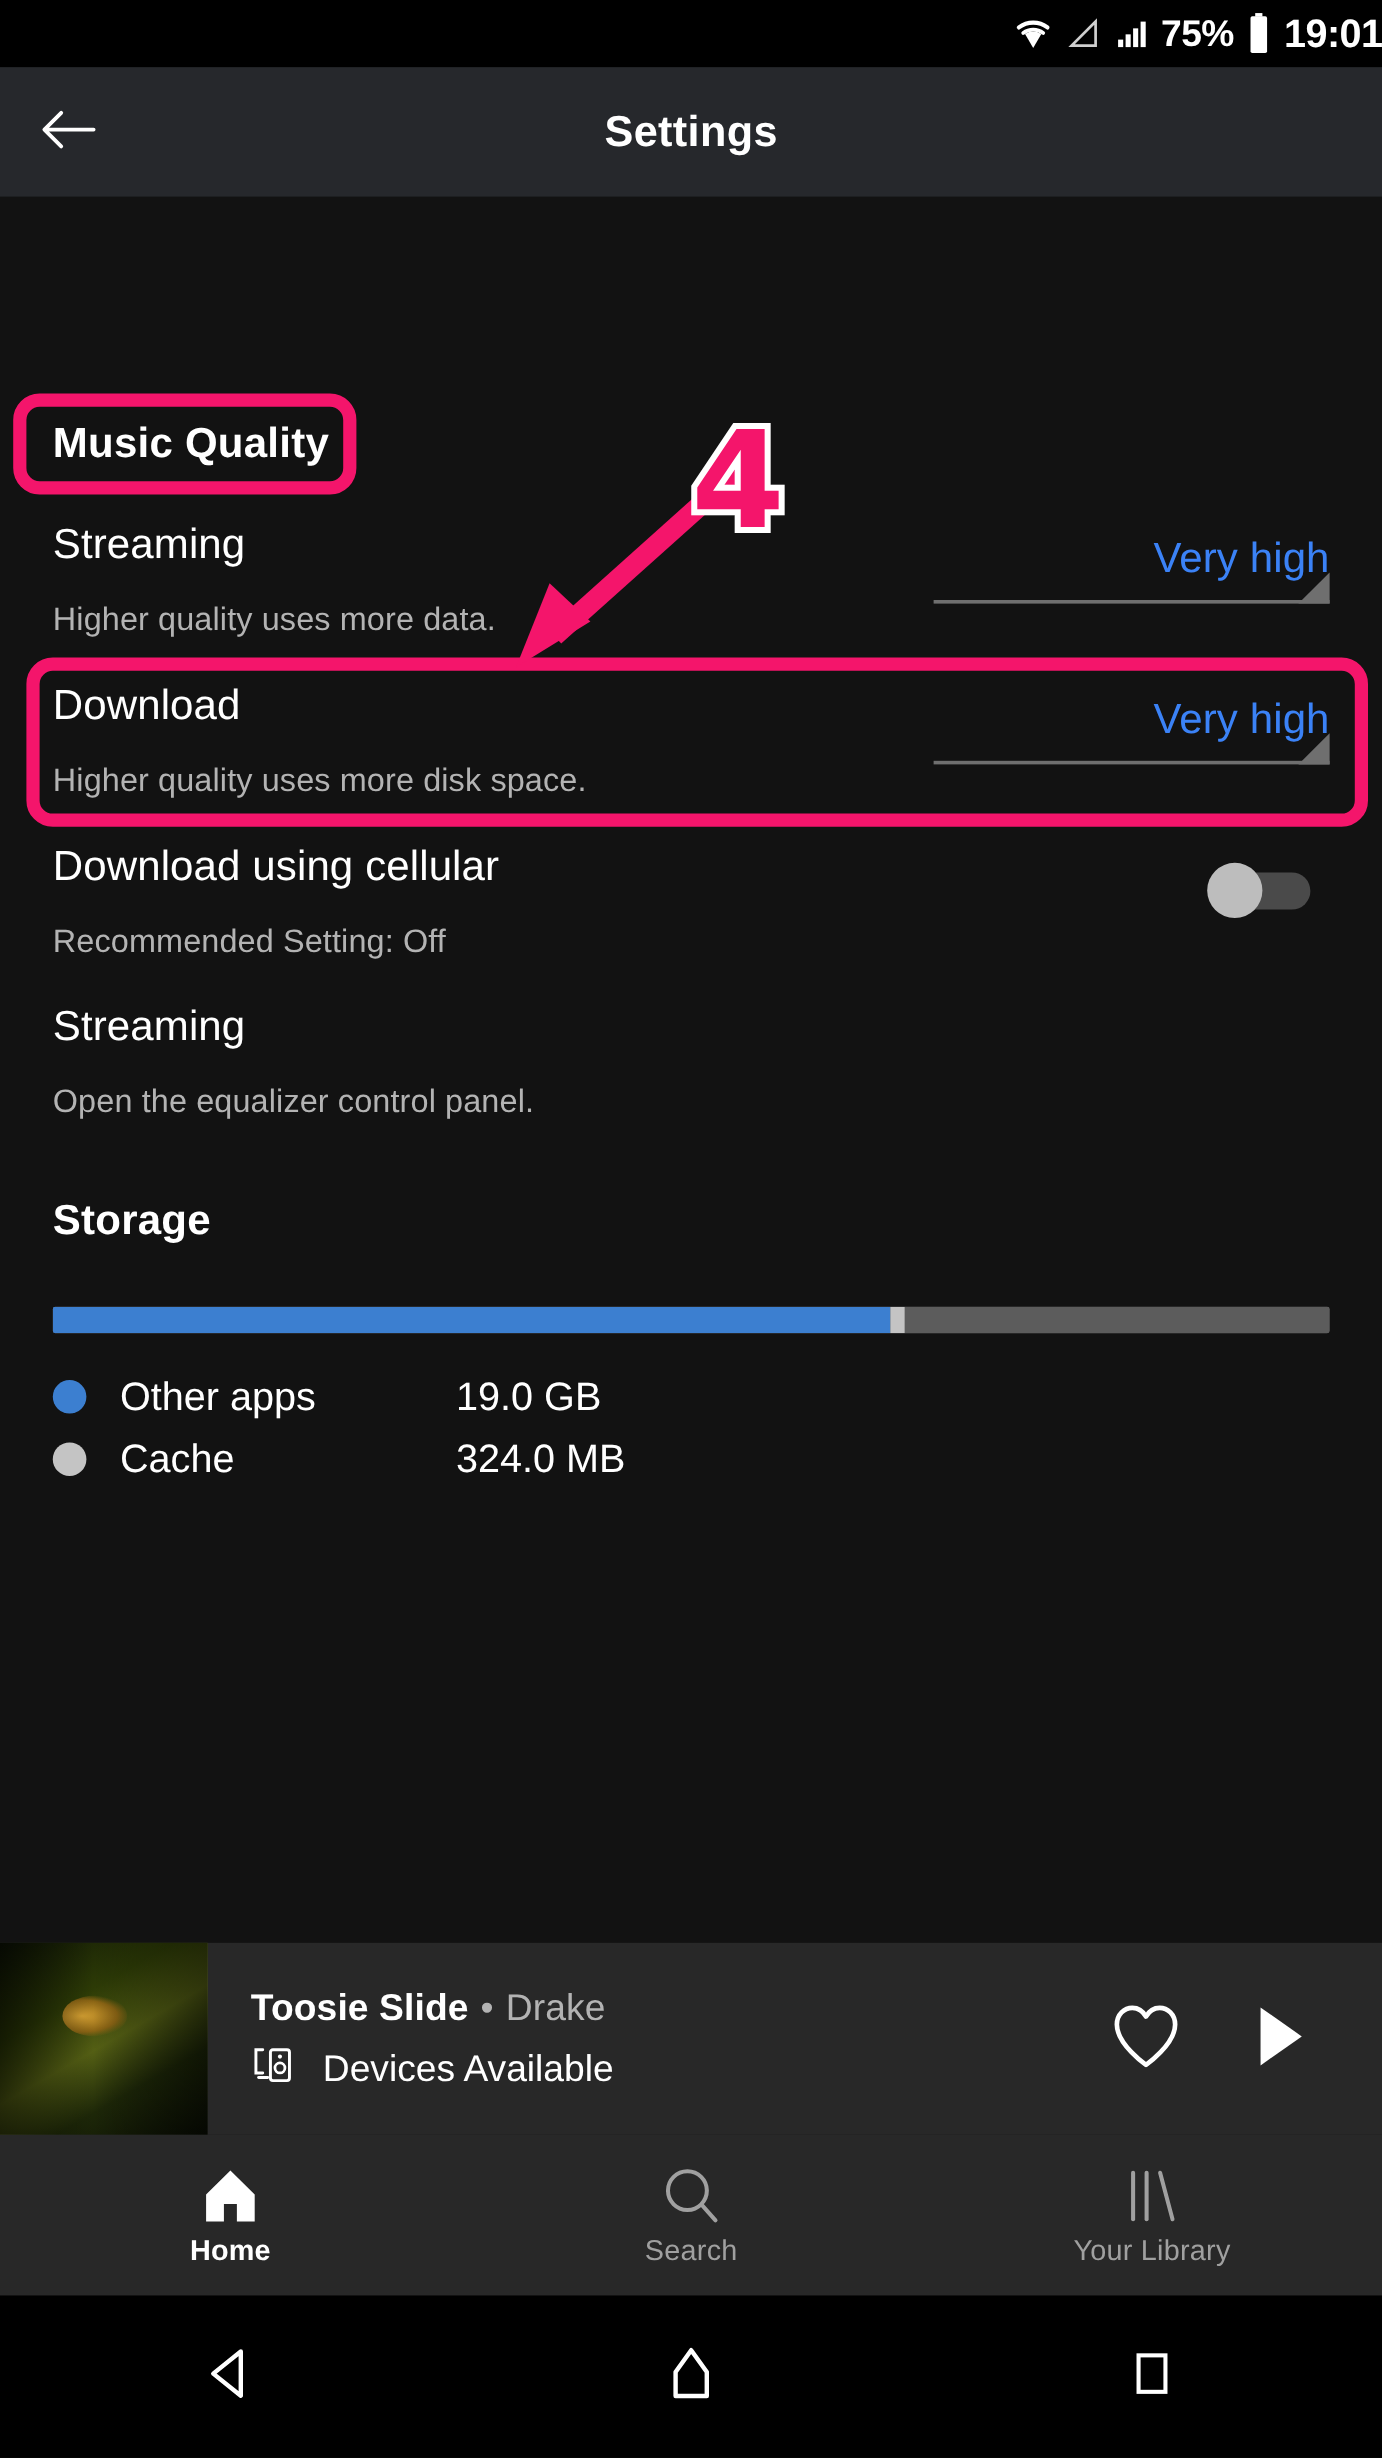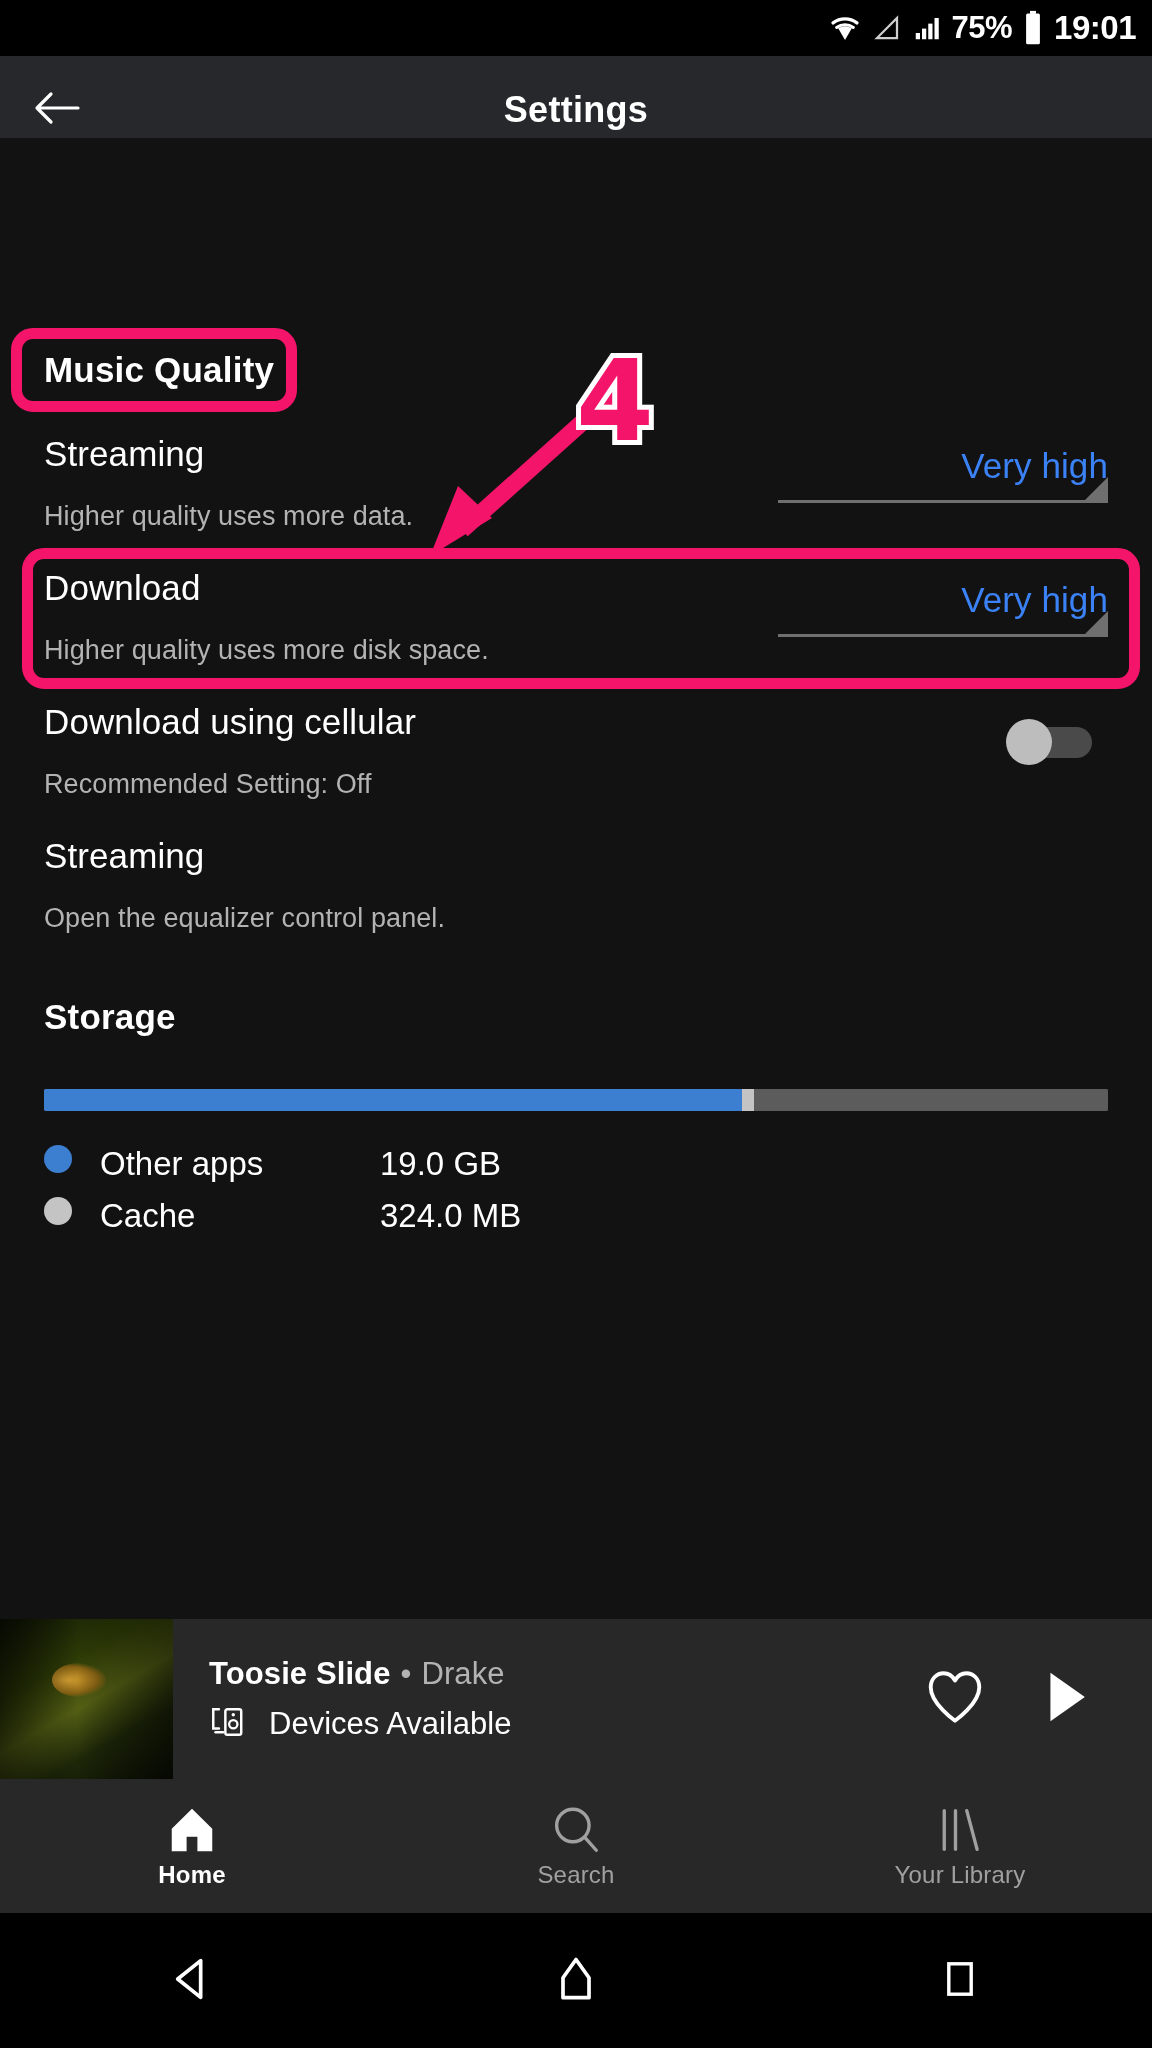--- a/index.html
+++ b/index.html
@@ -8,29 +8,29 @@
     background:#000;
     font-family:"Liberation Sans", sans-serif;
     overflow:hidden;
   }
   #screen { position:relative; width:1152px; height:2048px; background:#121212; }
 
   
   .statusbar{
     position:absolute; left:0; top:0; width:1152px; height:56px;
     background:#000; display:flex; align-items:center; justify-content:flex-end;
-    padding-right:16px; gap:10px;
+    gap:10px;
   }
   .sb-icon{ display:flex; align-items:flex-end; }
   .sb-battpct{ color:#fff; font-size:31px; font-weight:700; letter-spacing:-0.5px; }
   .sb-clock{ color:#fff; font-size:33px; font-weight:700; letter-spacing:-0.5px; }
 
   
   .appbar{
-    position:absolute; left:0; top:56px; width:1152px; height:82px;
+    position:absolute; left:0; top:56px; width:1152px; height:108px;
     background:#26282C;
   }
   .back-btn{
     position:absolute; left:22px; top:20px; width:68px; height:68px;
     display:flex; align-items:center; justify-content:center;
   }
   .appbar-title{
     position:absolute; left:0; top:0; width:1152px; height:108px;
     display:flex; align-items:center; justify-content:center;
     color:#fff; font-size:36px; font-weight:700; letter-spacing:0.3px;
@@ -71,21 +71,21 @@
     border-radius:50%; background:#bdbdbd;
   }
 
   
   .storagebar{
     position:absolute; left:44px; width:1064px; height:22px;
     background:#5c5c5c; border-radius:2px; overflow:hidden; display:flex;
   }
   .seg{ height:100%; }
 
-  .legend-row{ position:absolute; left:44px; display:flex; }
+  .legend-row{ position:absolute; left:44px; display:flex; align-items:center; }
   .legend-dot{ width:28px; height:28px; border-radius:50%; flex:0 0 auto; }
   .legend-label{ color:#fff; font-size:33px; margin-left:28px; width:280px; }
   .legend-value{ color:#fff; font-size:33px; }
 
   
   .nowplaying{
     position:absolute; left:0; top:1619px; width:1152px; height:160px;
     background:#282828; display:flex; align-items:center;
   }
   .np-art{

